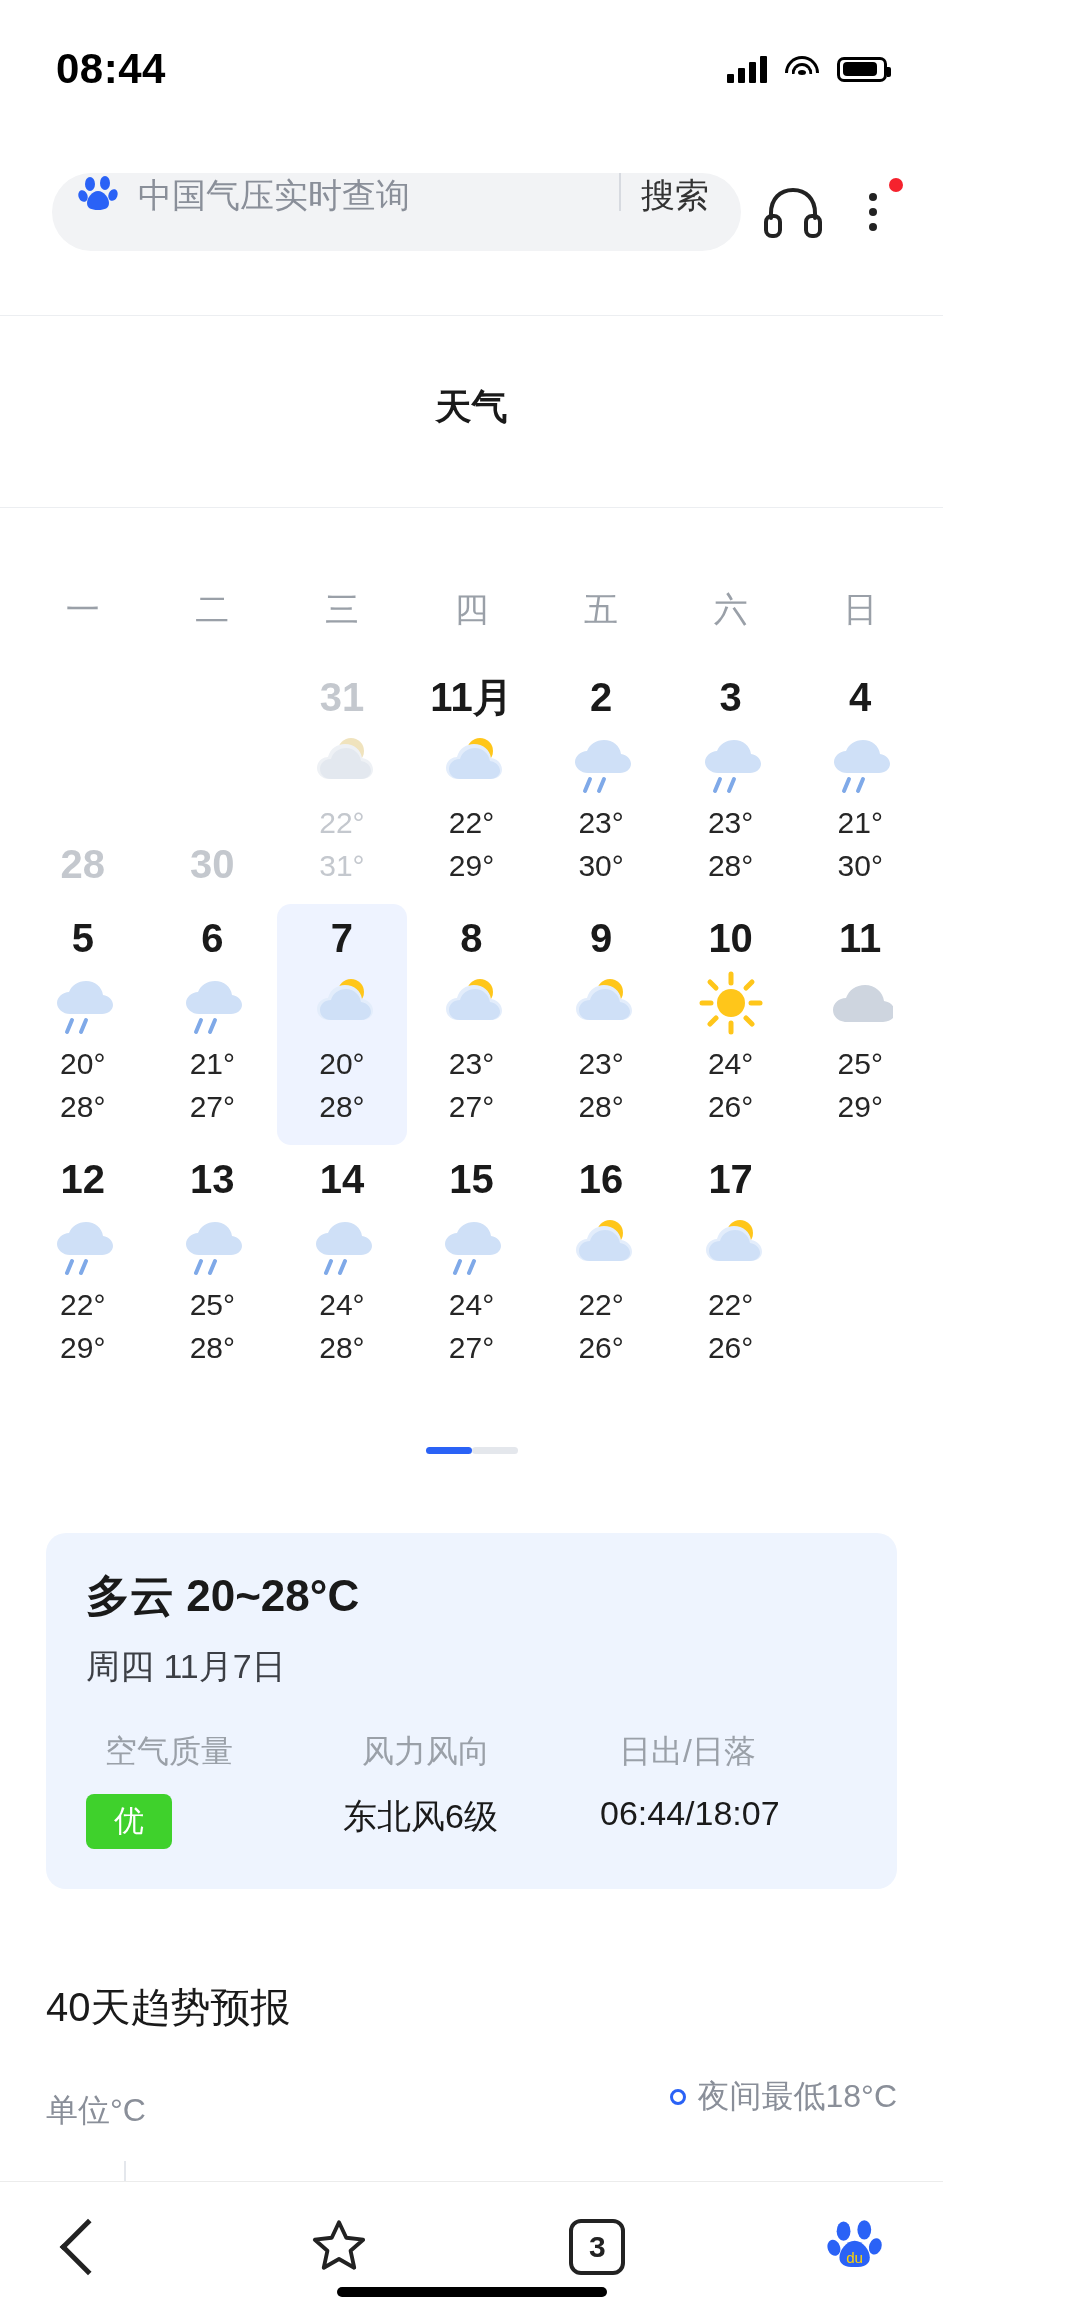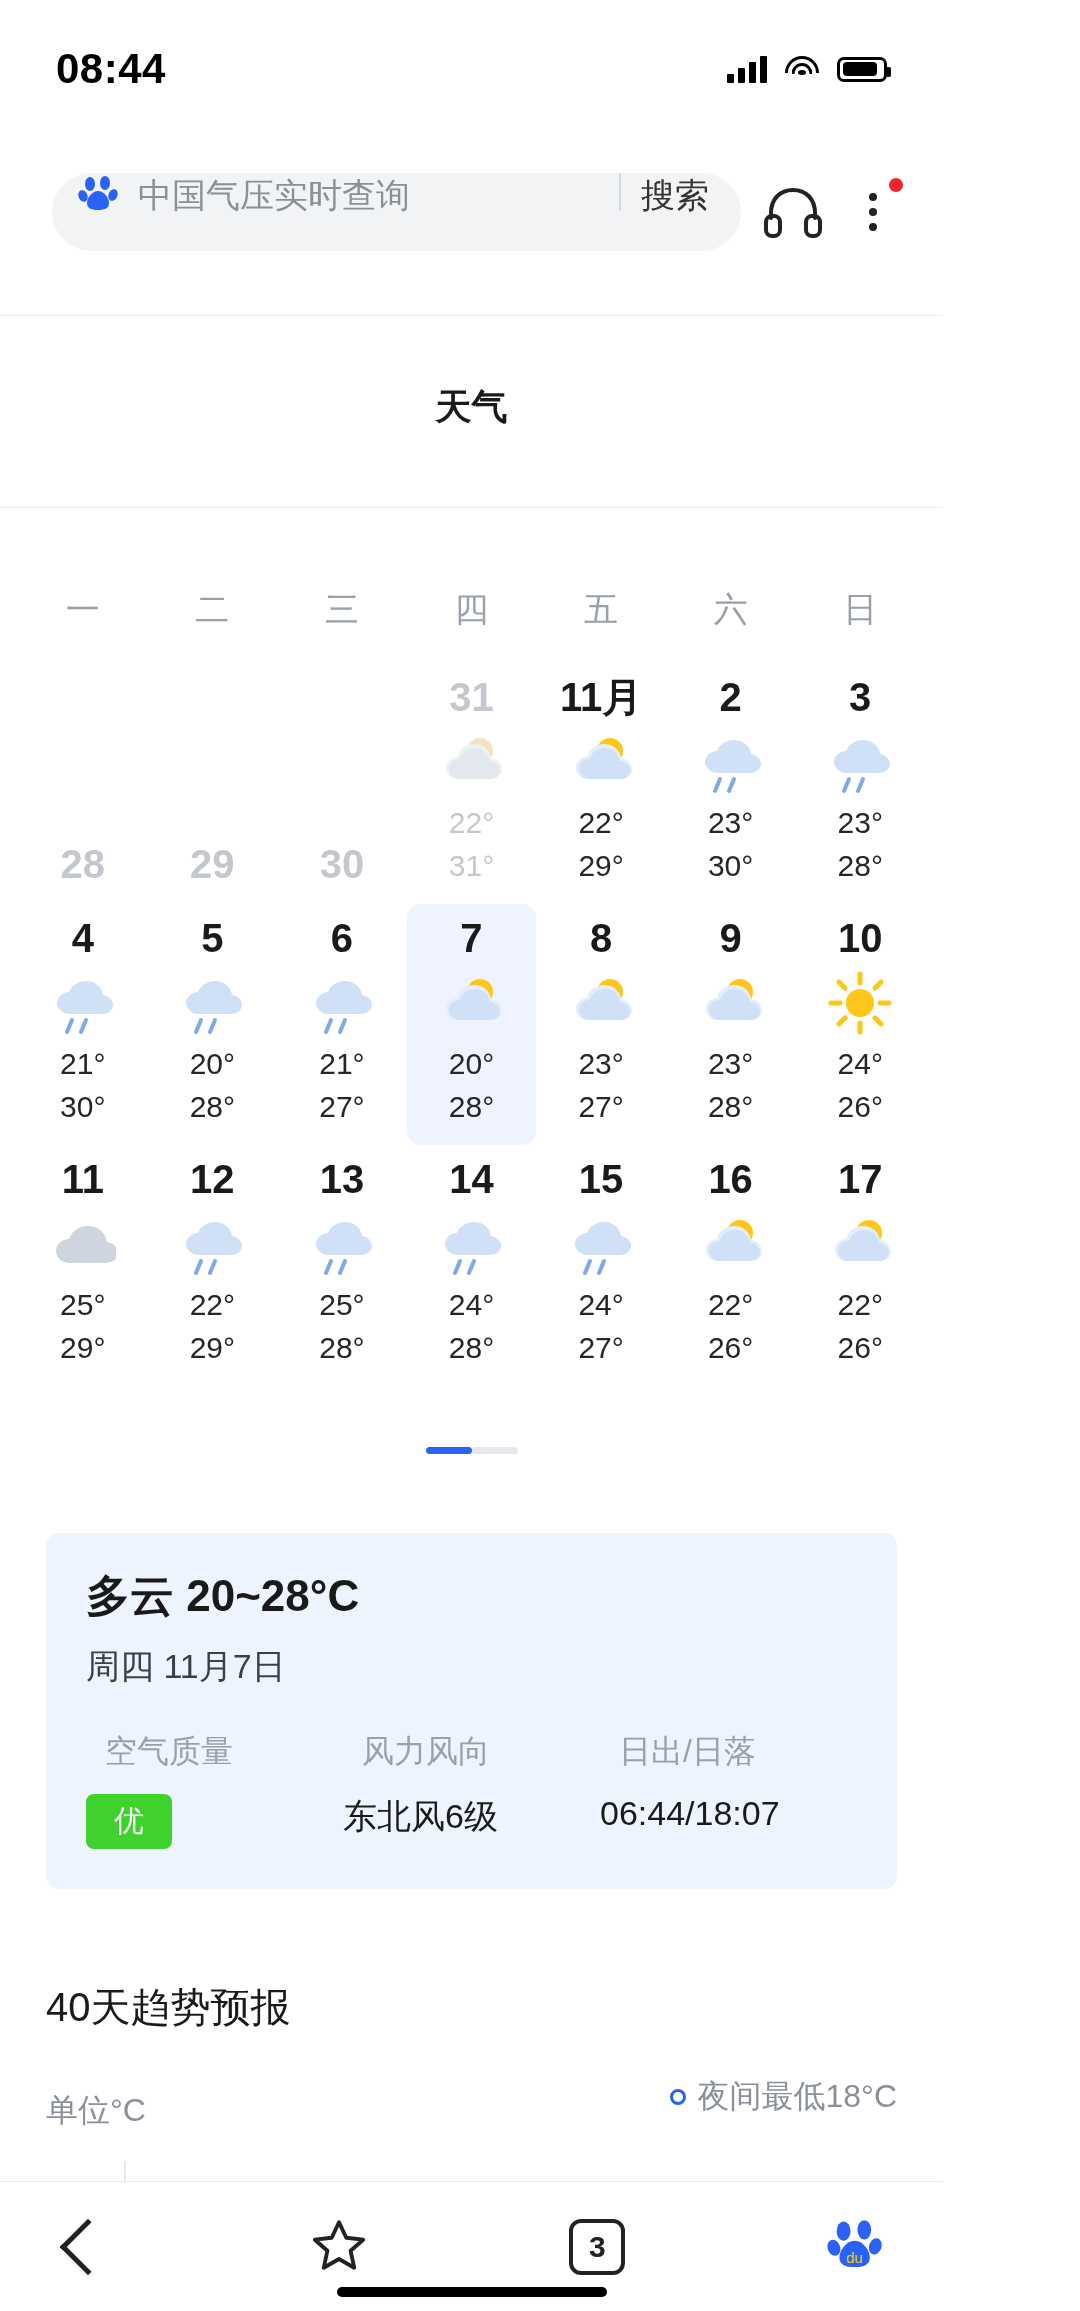--- a/index.html
+++ b/index.html
@@ -71,21 +71,21 @@
   .daycell.muted .dtemp { color:#c4c8ce; }
   .daycell.sel { background:#eef3ff; }
   .ico { height:66px; display:flex; align-items:center; justify-content:center; margin: 8px 0 6px;}
   .blank-cell { min-height: 232px; }
   .dots { display:flex; justify-content:center; align-items:center; padding: 16px 0 26px; gap:0; }
   .dots .bar { width:46px; height:7px; background:#2a62f6; border-radius:4px;}
   .dots .bar2 { width:46px; height:7px; background:#e4e7ec; border-radius:4px;}
 
   
   .detail {
-    margin: 8px 46px 0 46px; background:#eef4fe; border-radius: 13px;
+    margin: 8px 46px 0 46px; background:#eef4fe; border-radius: 20px;
     padding: 34px 40px 40px 40px;
   }
   .detail h2 { font-size:44px; font-weight:700; color:#1a1a1a; }
   .detail .sub { font-size:34px; color:#3c3f45; padding-top: 18px; }
   .detail .cols { display:flex; padding-top: 40px; }
   .col { flex:1; }
   .col .lbl { font-size:32px; color:#9aa0a8; padding-bottom: 20px; margin-left: 19px;}
   .col .val { font-size:34px; color:#1a1a1a; }
   .aqi-badge { display:inline-block; background:#3fd12c; color:#fff; font-size:30px; border-radius:8px; padding:7px 28px; }
 
@@ -181,23 +181,20 @@
       <div class="wd">四</div>
       <div class="wd">五</div>
       <div class="wd">六</div>
       <div class="wd">日</div>
     </div>
     <div class="weekrow" id="daygrid">
         <div class="daycell muted blank-cell">
           <div class="dnum">28</div>
         </div>
         <div class="daycell muted blank-cell">
-          <div class="dnum">29</div>
-        </div>
-        <div class="daycell muted blank-cell">
           <div class="dnum">30</div>
         </div>
         <div class="daycell muted">
           <div class="dnum">31</div>
           <div class="ico">
             <svg width="66" height="66" viewBox="0 0 66 66" xmlns="http://www.w3.org/2000/svg">
               <circle cx="42" cy="22" r="13" fill="#f0e3bd"></circle>
       <path d="M20 50c-7 0-12-5-12-11s5-11 11-11c2-8 9-13 17-13 9 0 16 6 17 14 7 1 11 6 11 12 0 5-5 9-11 9z" fill="#eef1f5"></path>
       <path d="M22 50c-6 0-11-4-11-10s5-10 11-10c2-7 8-11 15-11 8 0 14 6 15 13 6 1 10 5 10 10 0 4-4 8-10 8z" fill="#e3e8ef"></path>
             </svg>

